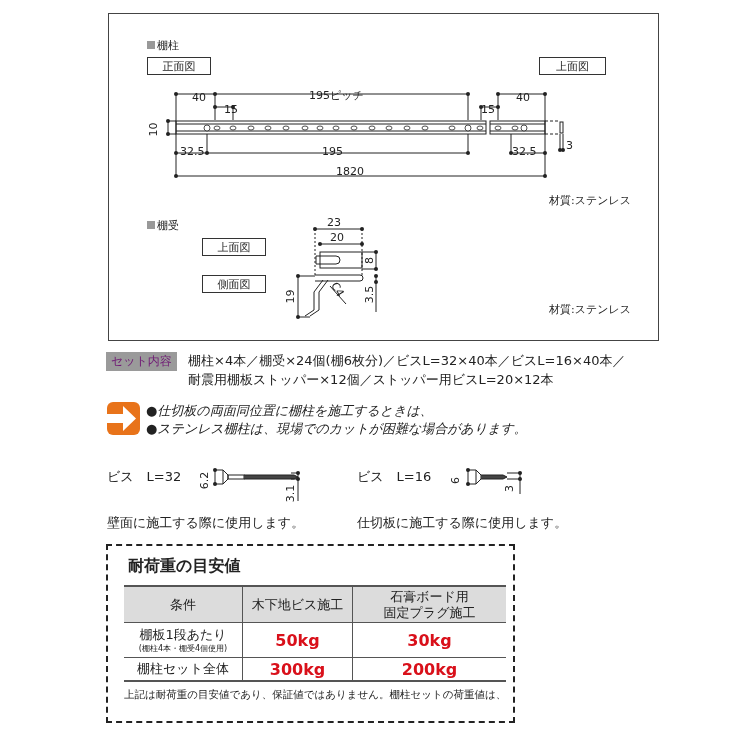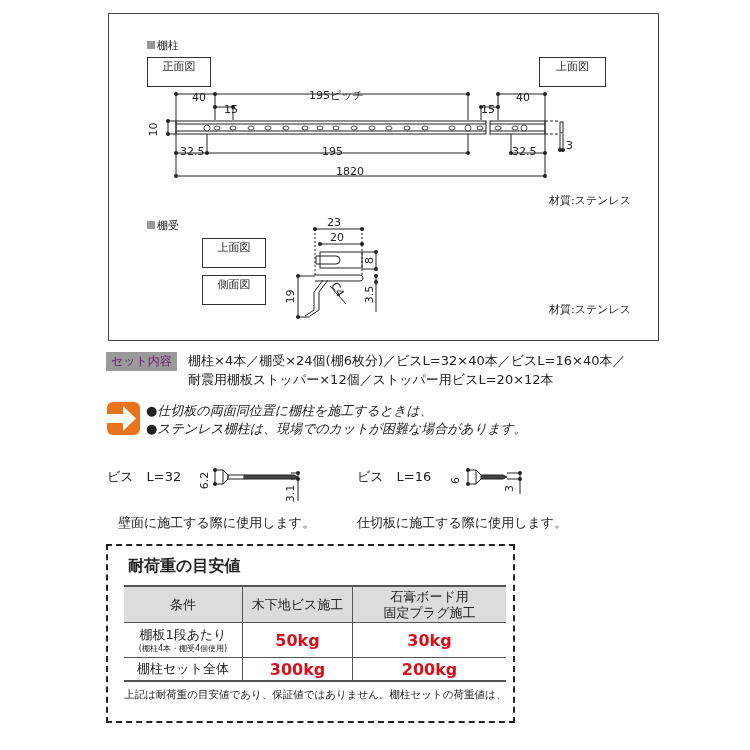--- a/index.html
+++ b/index.html
@@ -1,21 +1,21 @@
 <!DOCTYPE html>
 <html><head>
 <meta charset="utf-8">
 <style>
   html, body { margin:0; padding:0; background:#fff; }
   body { width:750px; height:750px; position:relative; overflow:hidden; font-family:"DejaVu Sans", sans-serif; color:#222; }
   .abs { position:absolute; }
   .diagram-box { left:108px; top:13px; width:551px; height:328px; border:1px solid #444; box-sizing:border-box; }
   .sec-label { font-size:11px; color:#222; }
   .sec-label .sq { display:inline-block; width:8px; height:8px; background:#999; margin-right:2px; vertical-align:0px; }
-  .view-label { border:1px solid #333; font-size:11px; text-align:center; height:30px; line-height:18px; box-sizing:border-box; background:#fff; }
+  .view-label { border:1px solid #333; font-size:11px; text-align:center; height:18px; line-height:18px; box-sizing:border-box; background:#fff; }
   .dim { font-size:11px; color:#222; white-space:nowrap; }
   .material { font-size:11px; }
   .set-tag { left:106px; top:352px; background:#9a9a9a; color:#701a75; font-size:12px; padding:1px 5px; height:17px; line-height:17px; }
   .set-text { left:188px; top:351px; font-size:13px; line-height:19px; width:480px; }
   .notes { left:146px; top:402px; font-size:13px; line-height:18px;font-style:italic; }
   .note-indent { padding-left:14px; }
   .screw-label { font-size:13px; }
   .usage { font-size:13px; }
   .load-box { left:106px; top:544px; width:409px; height:179px; border:2px dashed #222; box-sizing:border-box; }
   .load-title { left:128px; top:556px; font-size:16px; font-weight:bold; }
@@ -213,21 +213,21 @@
   </g>
   <g fill="#222">
       <circle cx="20" cy="6" r="2"></circle>
       <circle cx="20" cy="20" r="2"></circle>
       <circle cx="103" cy="9" r="2"></circle>
       <circle cx="103" cy="15" r="2"></circle>
     </g>
 </svg>
 <div class="abs dim" style="left:196px;top:474px;transform:rotate(-90deg);">6.2</div>
 <div class="abs dim" style="left:282px;top:487px;transform:rotate(-90deg);">3.1</div>
-<div class="abs usage" style="left:118px;top:514px;">壁面に施工する際に使用します。</div>
+<div class="abs usage" style="left:107px;top:514px;">壁面に施工する際に使用します。</div>
 
 <div class="abs screw-label" style="left:357px;top:468px;">ビス　L=16</div>
 <svg class="abs" style="left:450px;top:464px;" width="80" height="40">
   <g stroke="#222" fill="none">
     <line x1="18" y1="6" x2="18" y2="20"></line>
       <line x1="18" y1="6" x2="26" y2="6"></line>
       <line x1="18" y1="20" x2="26" y2="20"></line>
     <path d="M26 6 l5 5 v4 l-5 5z"></path>
     <path d="M31 11 h22 l4 2 l-4 2 h-22" fill="#444"></path>
     <line x1="70" y1="9" x2="70" y2="30"></line>

